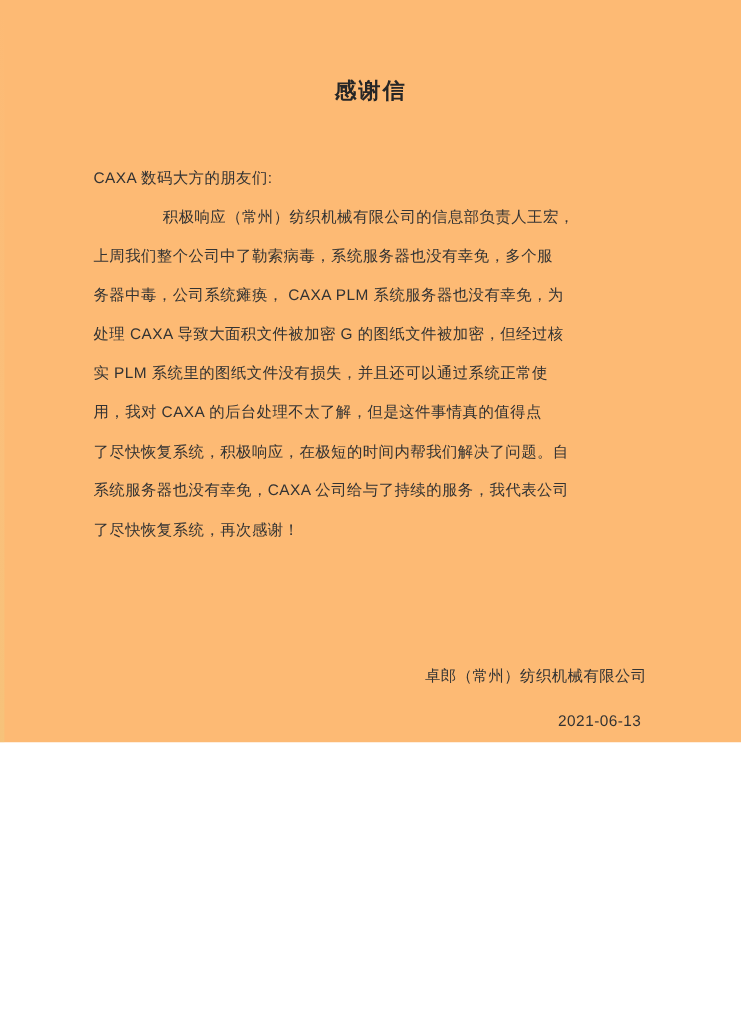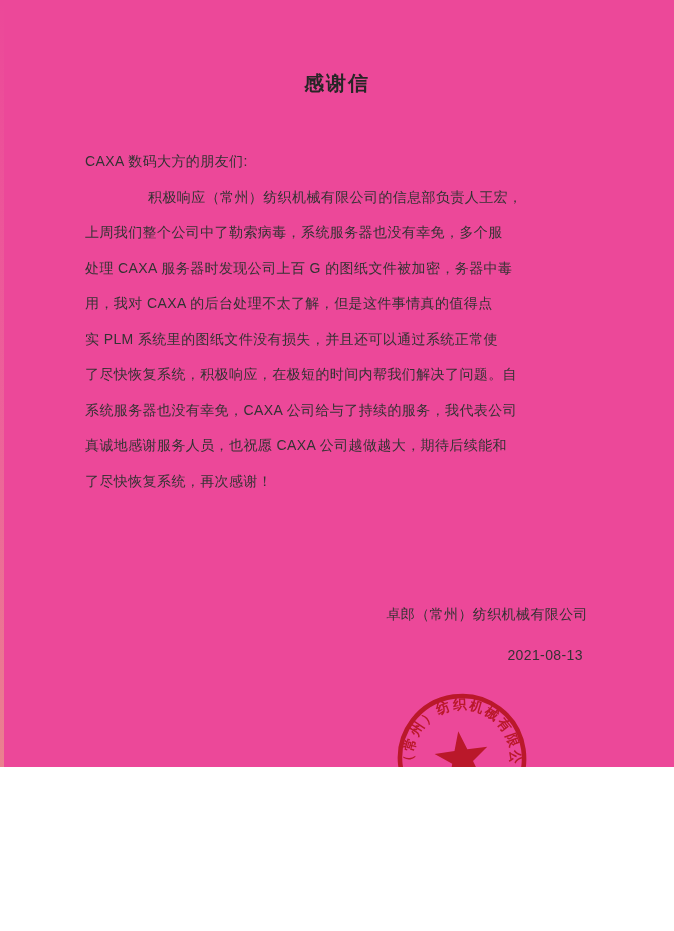--- a/index.html
+++ b/index.html
@@ -1,21 +1,21 @@
 <!DOCTYPE html>
 <html><head>
 <meta charset="utf-8">
 <style>
   * { margin: 0; padding: 0; box-sizing: border-box; }
   html, body { background: #ffffff; }
   .page {
     position: relative;
     width: 674px;
-    height: 767px;
-    background: #ec4899;
+    height: 675px;
+    background: #fdba74;
     overflow: hidden;
     font-family: "Liberation Sans", "DejaVu Sans", sans-serif;
     color: #333333;
   }
   
   .edge-artifact {
     position: absolute;
     left: 0; top: 0;
     width: 4px; height: 931px;
     background: linear-gradient(to bottom,
@@ -93,35 +93,35 @@
   <div class="smudge"></div>
 
   <div class="title">感谢信</div>
 
   <div class="content">
     <div class="salutation">CAXA 数码大方的朋友们:</div>
 
     <div class="para">
       <div class="line indent">积极响应（常州）纺织机械有限公司的信息部负责人王宏，</div>
       <div class="line">上周我们整个公司中了勒索病毒，系统服务器也没有幸免，多个服</div>
-      <div class="line">处理 CAXA 服务器时发现公司上百 G 的图纸文件被加密，务器中毒</div>
+      <div class="line">务器中毒，公司系统瘫痪， CAXA PLM 系统服务器也没有幸免，为</div>
+      <div class="line">处理 CAXA 导致大面积文件被加密 G 的图纸文件被加密，但经过核</div>
+      <div class="line">实 PLM 系统里的图纸文件没有损失，并且还可以通过系统正常使</div>
       <div class="line">用，我对 CAXA 的后台处理不太了解，但是这件事情真的值得点</div>
-      <div class="line">实 PLM 系统里的图纸文件没有损失，并且还可以通过系统正常使</div>
     </div>
 
     <div class="para">
       <div class="line">了尽快恢复系统，积极响应，在极短的时间内帮我们解决了问题。自</div>
       <div class="line">系统服务器也没有幸免，CAXA 公司给与了持续的服务，我代表公司</div>
-      <div class="line">真诚地感谢服务人员，也祝愿 CAXA 公司越做越大，期待后续能和</div>
       <div class="line">了尽快恢复系统，再次感谢！</div>
     </div>
 
     <div class="signature">
       <div class="sig-company">卓郎（常州）纺织机械有限公司</div>
-      <div class="sig-date">2021-08-13</div>
+      <div class="sig-date">2021-06-13</div>
     </div>
   </div>
 
   <svg class="stamp" viewBox="-70 -70 140 140" xmlns="http://www.w3.org/2000/svg">
     <defs>
       <path id="ringTextPath" d="M -37.5,31.5 A 49,49 0 1 1 37.5,31.5" fill="none"></path>
       <path id="serialPath" d="M -44.5,28.9 A 53,53 0 0 0 44.5,28.9" fill="none"></path>
     </defs>
     <g transform="rotate(-8)">
       <circle cx="0" cy="0" r="62" fill="none" stroke="#c23a2c" stroke-width="4.6"></circle>

